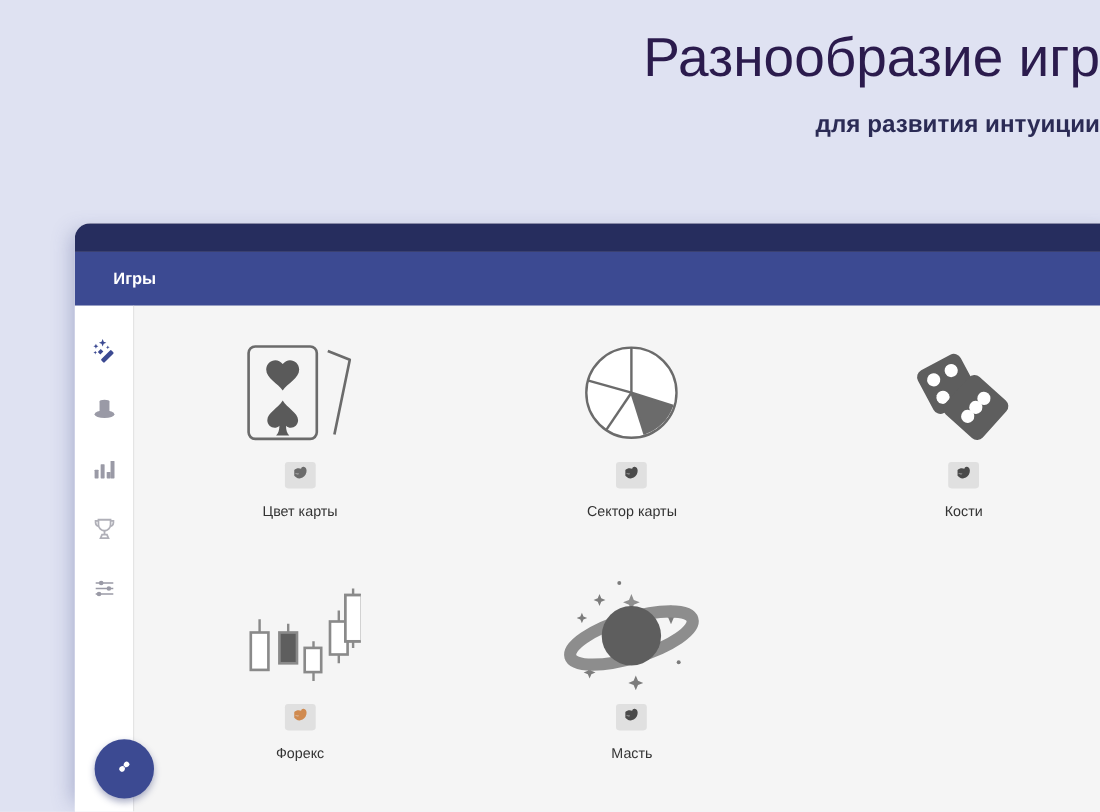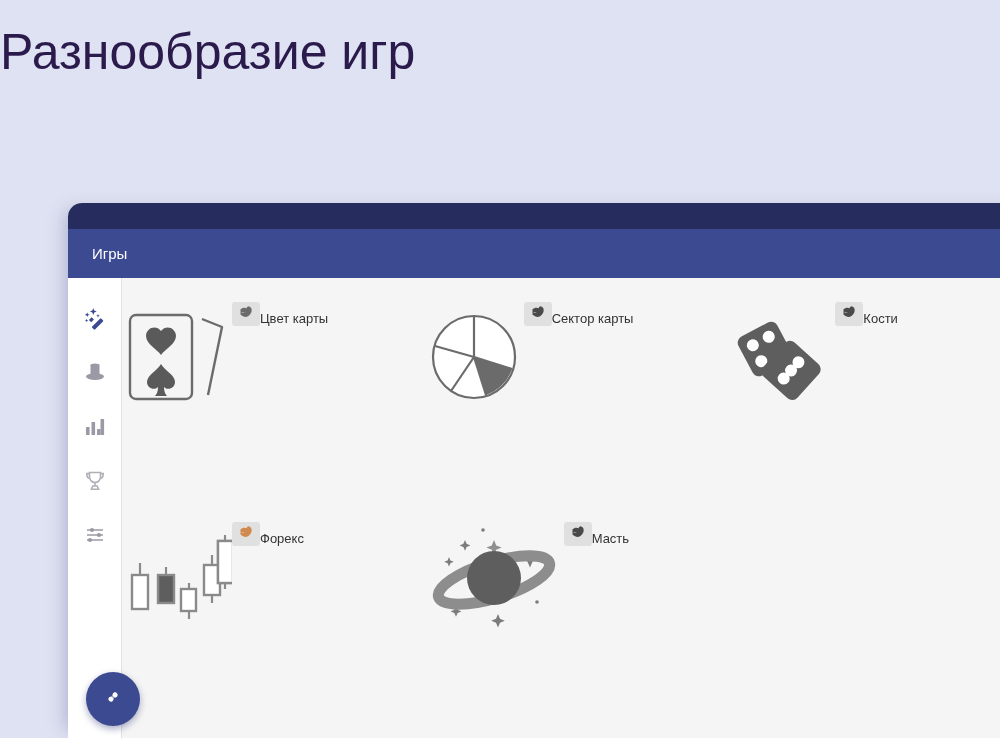--- a/index.html
+++ b/index.html
@@ -15,21 +15,21 @@
     position: relative;
   }
 
   
   #promo {
     position: absolute;
     left: 0; top: 0;
     width: 1000px;
     height: 200px;
     background: #dfe2f2;
-    text-align: left;
+    text-align: right;
   }
   #promo-title {
     margin: 0;
     padding-top: 22px;
     font-size: 50px;
     font-weight: 400;
     color: #2b1b4d;
     letter-spacing: 0px;
     line-height: 1.2;
   }
@@ -62,21 +62,22 @@
     height: 49px;
     background: #3c4a92;
     display: flex;
     align-items: center;
     padding-left: 24px;
     box-sizing: border-box;
   }
   #toolbar-title {
     color: #ffffff;
     font-size: 15px;
-    font-weight: 400;
+    font-weight: 700;
+    margin-left: 11px;
   }
 
   #window-body {
     display: flex;
     height: 460px;
     background: #f5f5f5;
     position: relative;
   }
 
   
@@ -120,22 +121,22 @@
     box-sizing: border-box;
   }
   #grid {
     display: grid;
     grid-template-columns: repeat(3, 1fr);
     grid-template-rows: repeat(2, 220px);
     width: 905px;
   }
   .tile {
     display: flex;
-    flex-direction: row;
-    align-items: flex-start;
+    flex-direction: column;
+    align-items: center;
     justify-content: flex-start;
     padding-top: 10px;
     box-sizing: border-box;
   }
   .tile-art {
     height: 118px;
     display: flex;
     align-items: center;
     justify-content: center;
   }
@@ -153,20 +154,21 @@
     margin-top: 13px;
     font-size: 13px;
     color: #333333;
   }
 </style>
 </head>
 <body>
 
 <div id="promo">
   <h1 id="promo-title">Разнообразие игр</h1>
+  <div id="promo-subtitle">для развития интуиции</div>
 </div>
 
 <div id="app-window">
 
   <div id="title-strip"></div>
 
   <div id="toolbar">
     <span id="toolbar-title">Игры</span>
   </div>
 

